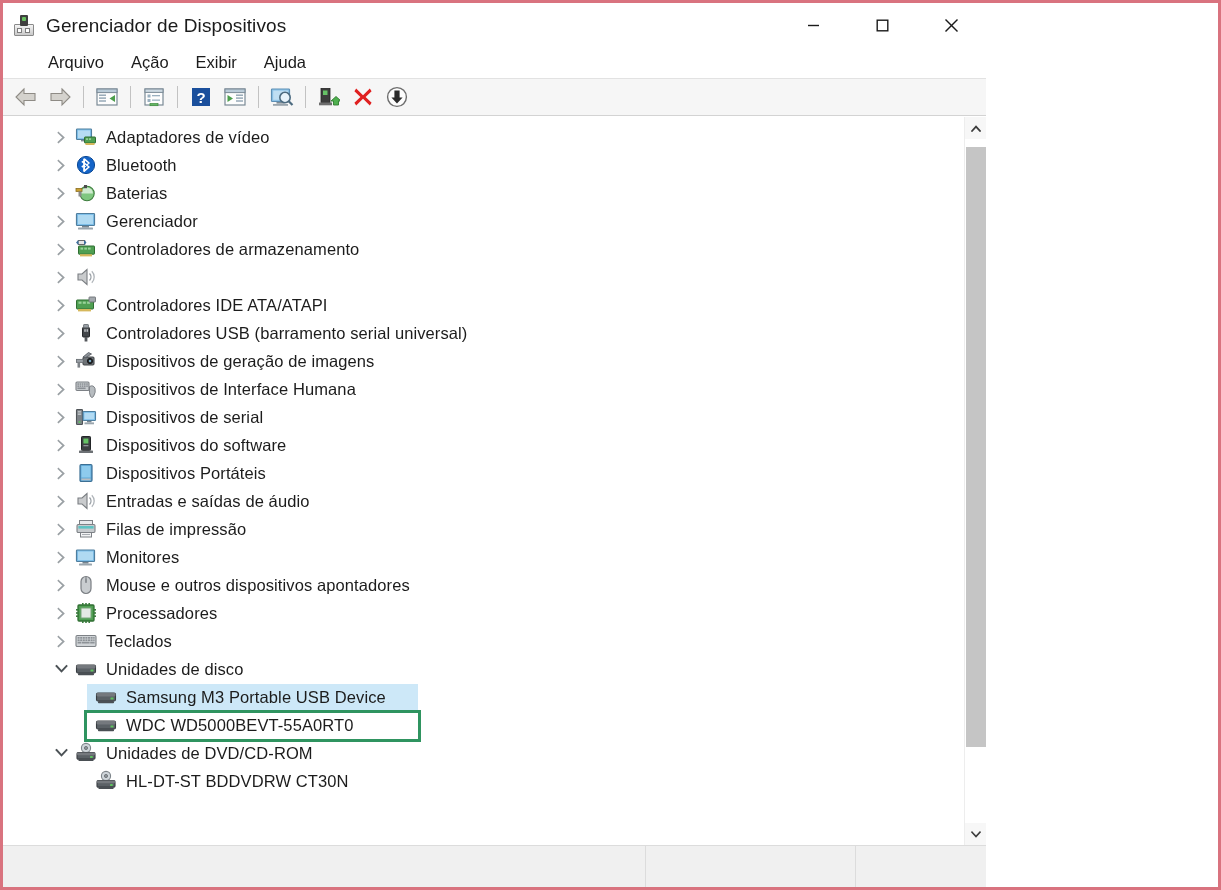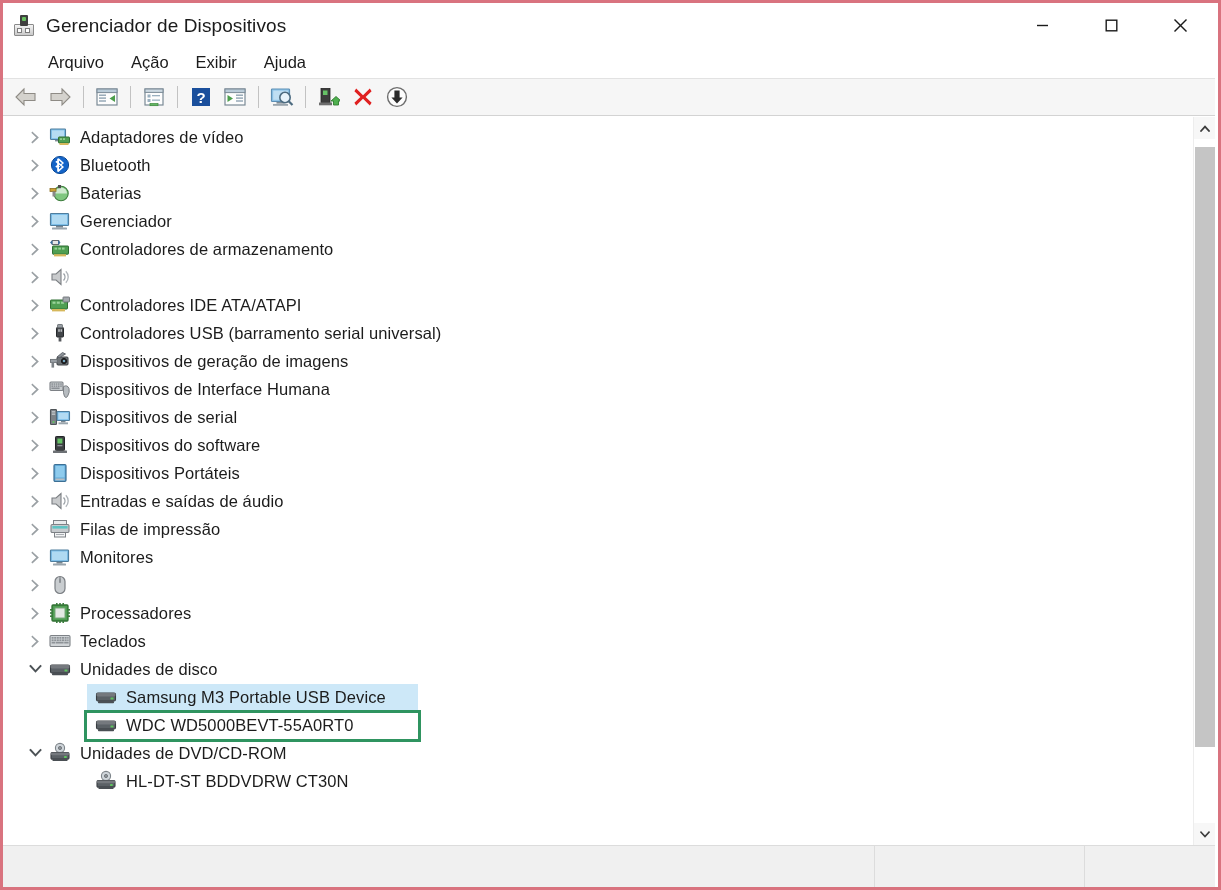--- a/index.html
+++ b/index.html
@@ -18,21 +18,21 @@
     width: 1221px; height: 890px;
     border: 3px solid #d9737f;
     pointer-events: none;
     z-index: 50;
   }
 
   
   #window {
     position: absolute;
     left: 3px; top: 3px;
-    width: 1212px; height: 884px;
+    width: 983px; height: 884px;
     background: #ffffff;
     display: flex;
     flex-direction: column;
   }
 
   
   .titlebar {
     height: 45px;
     min-height: 45px;
     display: flex;
@@ -152,21 +152,21 @@
     overflow: hidden;
     position: relative;
   }
   .row {
     height: 28px;
     display: flex;
     align-items: center;
     cursor: default;
     position: relative;
   }
-  .row-depth1 { padding-left: 22px; }
+  .row-depth1 { padding-left: 48px; }
   .row-depth2 { padding-left: 68px; }
   .chev {
     width: 20px; height: 20px;
     flex: none;
     display: flex; align-items: center; justify-content: center;
     margin-right: 4px;
   }
   .chev svg { display: block; }
   .ico {
     width: 22px; height: 22px;
@@ -679,20 +679,21 @@
               <path d="M2.5 1.8 L7.6 6.5 L2.5 11.2" fill="none" stroke="#9aa0a4" stroke-width="1.7" stroke-linecap="square"></path>
             </svg>
           </span>
           <span class="ico">
             <svg width="22" height="22" viewBox="0 0 22 22">
               <rect x="6" y="2.5" width="10" height="17" rx="5" fill="#c9cdd0" stroke="#7a7e83" stroke-width="1.2"></rect>
               <line x1="11" y1="2.8" x2="11" y2="9" stroke="#7a7e83" stroke-width="1.1"></line>
               <rect x="10" y="4.5" width="2" height="4" rx="1" fill="#8d9296"></rect>
             </svg>
           </span>
+          <span class="label">Mouse e outros dispositivos apontadores</span>
         </div>
         <div class="row row-depth1">
           <span class="chev">
             <svg width="10" height="13" viewBox="0 0 10 13">
               <path d="M2.5 1.8 L7.6 6.5 L2.5 11.2" fill="none" stroke="#9aa0a4" stroke-width="1.7" stroke-linecap="square"></path>
             </svg>
           </span>
           <span class="ico">
             <svg width="22" height="22" viewBox="0 0 22 22">
               <rect x="3" y="3" width="16" height="16" rx="1" fill="#4f9f52" stroke="#2f6e32" stroke-width="1.3"></rect>

